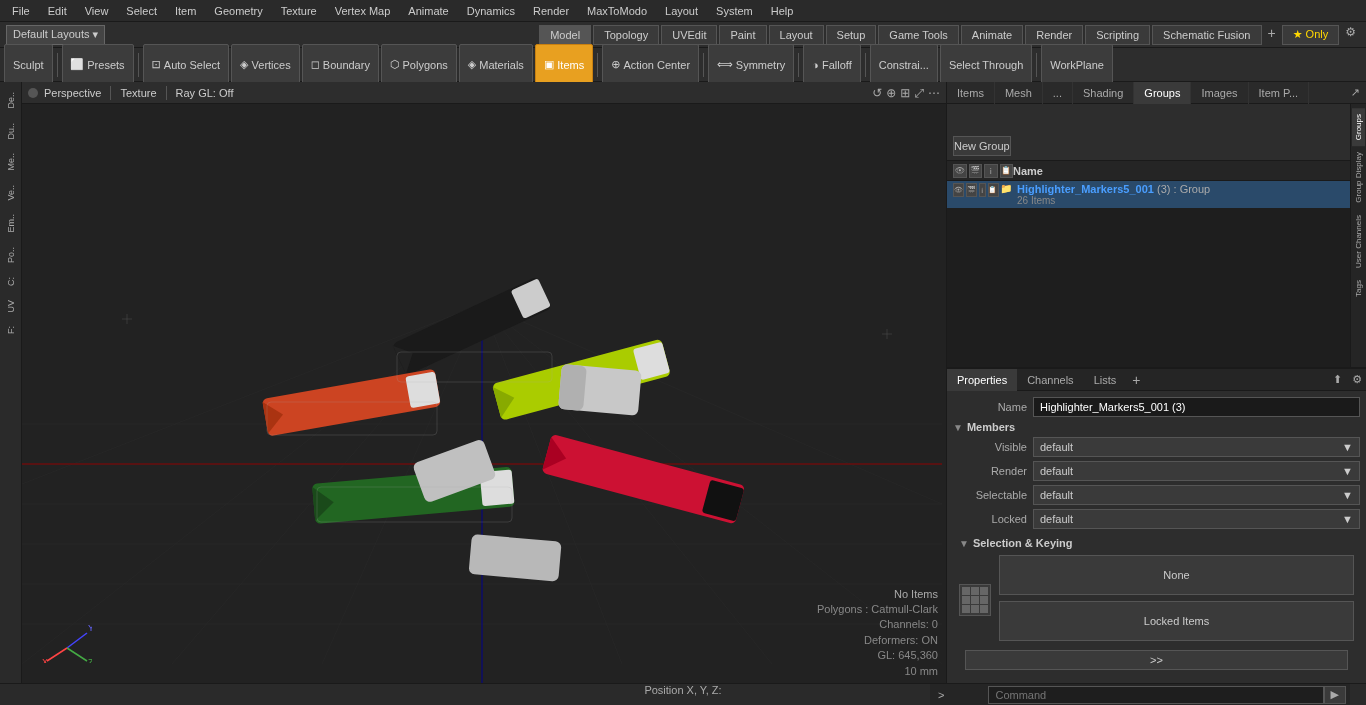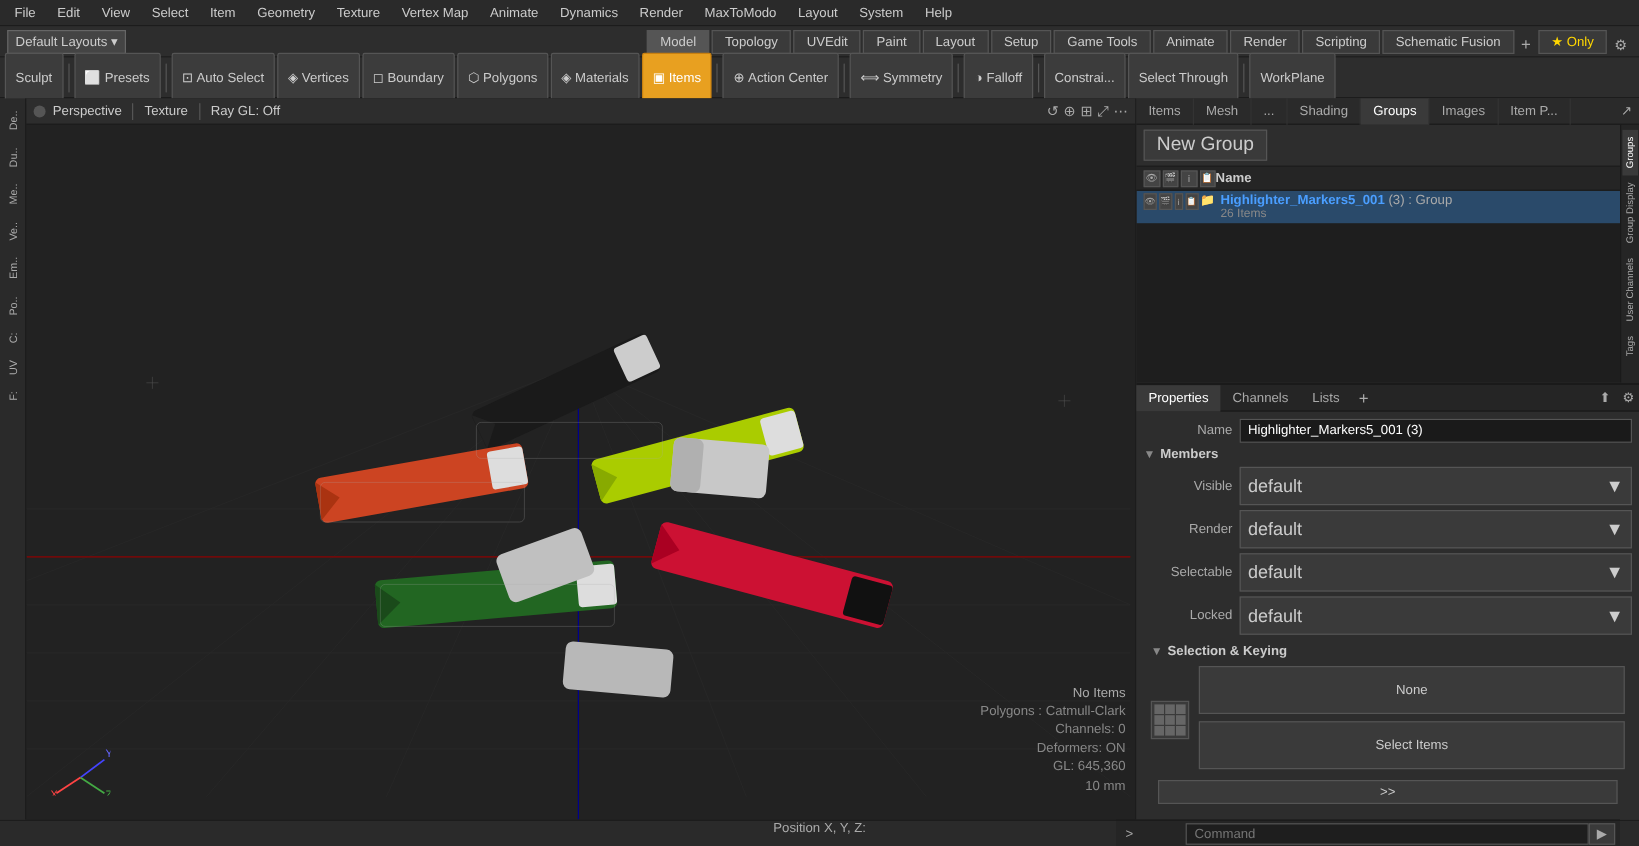--- a/index.html
+++ b/index.html
@@ -5,21 +5,21 @@
     * { box-sizing: border-box; margin: 0; padding: 0; }
     body { background: #3a3a3a; color: #ccc; font-family: Arial, sans-serif; font-size: 11px; width: 1366px; height: 705px; overflow: hidden; }
 
     
     #menu-bar { background: #2a2a2a; height: 22px; display: flex; align-items: center; padding: 0 4px; gap: 2px; border-bottom: 1px solid #1a1a1a; }
     .menu-item { padding: 2px 8px; color: #ccc; cursor: pointer; font-size: 11px; }
 
     
     #layout-bar { background: #2d2d2d; height: 26px; display: flex; align-items: center; padding: 0 6px; gap: 4px; border-bottom: 1px solid #1a1a1a; }
     .layout-dropdown { background: #444; border: 1px solid #666; color: #ccc; padding: 2px 6px; font-size: 11px; cursor: pointer; height: 20px; }
-    .layout-modes { display: flex; margin-left: auto; gap: 2px; align-items: flex-end; }
+    .layout-modes { display: flex; margin-left: auto; gap: 2px; align-items: flex-start; }
     .layout-mode-btn { background: #3a3a3a; border: 1px solid #555; color: #ccc; padding: 2px 10px; font-size: 11px; cursor: pointer; height: 20px; }
     .layout-mode-btn.active { background: #555; }
     .layout-mode-btn.star { background: #3a3a3a; color: gold; }
     .layout-mode-add { background: transparent; border: none; color: #aaa; font-size: 14px; cursor: pointer; padding: 0 4px; }
     .layout-mode-gear { color: #aaa; font-size: 12px; cursor: pointer; padding: 0 4px; }
 
     
     #toolbar { background: #2d2d2d; height: 34px; display: flex; align-items: center; padding: 0 4px; gap: 2px; border-bottom: 1px solid #1a1a1a; }
     .toolbar-btn { background: #3c3c3c; border: 1px solid #555; color: #ccc; padding: 20px 8px; font-size: 11px; cursor: pointer; height: 26px; display: flex; align-items: center; gap: 3px; border-radius: 2px; }
     .toolbar-btn.active { background: #e8a020; border-color: #c88010; color: #fff; }
@@ -37,42 +37,42 @@
     #viewport-header { background: #2d2d2d; height: 22px; display: flex; align-items: center; padding: 0 6px; gap: 6px; border-bottom: 1px solid #1a1a1a; }
     .vp-label { color: #ccc; font-size: 11px; }
     .vp-dot { width: 10px; height: 10px; background: #555; border-radius: 50%; cursor: pointer; }
     .vp-separator { width: 1px; background: #555; height: 14px; margin: 0 3px; }
     .vp-controls { margin-left: auto; display: flex; gap: 4px; align-items: center; }
     .vp-ctrl-btn { color: #aaa; font-size: 12px; cursor: pointer; }
 
     #viewport-canvas { flex: 1; position: relative; background: #242424; overflow: hidden; }
 
     
-    #viewport-status { position: absolute; bottom: 20px; right: 8px; text-align: right; color: #888; font-size: 11px; line-height: 1.4; }
+    #viewport-status { position: absolute; bottom: 4px; right: 8px; text-align: right; color: #888; font-size: 11px; line-height: 1.4; }
     #viewport-status .no-items { color: #aaa; }
 
     
     #axes { position: absolute; bottom: 20px; left: 20px; width: 50px; height: 50px; }
 
     
     #right-panel { width: 420px; background: #2d2d2d; border-left: 1px solid #1a1a1a; display: flex; flex-direction: column; }
 
     
     #panel-tabs { background: #2a2a2a; height: 22px; display: flex; align-items: center; border-bottom: 1px solid #1a1a1a; }
     .panel-tab { padding: 2px 10px; color: #aaa; cursor: pointer; font-size: 11px; height: 22px; display: flex; align-items: center; border-right: 1px solid #333; }
     .panel-tab.active { background: #3a3a3a; color: #fff; }
     .panel-expand { margin-left: auto; color: #aaa; padding: 2px 6px; cursor: pointer; }
 
     
     #groups-panel { flex: 1; display: flex; overflow: hidden; }
     #groups-main { flex: 1; display: flex; flex-direction: column; overflow: hidden; }
 
     
     #new-group-bar { background: #2d2d2d; padding: 4px 6px; border-bottom: 1px solid #1a1a1a; }
-    #new-group-btn { background: #3a3a3a; border: 1px solid #555; color: #ccc; padding: 3px 10px; font-size: 16px; cursor: pointer; }
+    #new-group-btn { background: #3a3a3a; border: 1px solid #555; color: #ccc; padding: 3px 0; font-size: 11px; cursor: pointer; margin-top: 28px; }
 
     
     #groups-list-header { background: #252525; height: 20px; display: flex; align-items: center; padding: 0 6px; border-bottom: 1px solid #1a1a1a; }
     .groups-col-icons { width: 60px; display: flex; gap: 2px; }
     .col-icon { width: 14px; height: 14px; background: #444; border: 1px solid #555; display: inline-flex; align-items: center; justify-content: center; font-size: 8px; color: #aaa; cursor: pointer; }
     .groups-col-name { flex: 1; color: #ccc; font-size: 11px; font-weight: bold; }
 
     
     #groups-list { flex: 1; background: #1e1e1e; overflow-y: auto; }
     .group-row { padding: 2px 6px; display: flex; align-items: flex-start; gap: 4px; cursor: pointer; }
@@ -96,21 +96,21 @@
     .prop-tab.active { background: #3a3a3a; color: #fff; }
     .prop-tab-add { color: #aaa; padding: 2px 6px; cursor: pointer; font-size: 14px; }
     .prop-panel-expand { margin-left: auto; display: flex; gap: 2px; }
     .prop-panel-btn { color: #aaa; padding: 2px 4px; cursor: pointer; font-size: 11px; }
 
     
     #properties-content { padding: 6px; }
     .prop-row { display: flex; align-items: center; margin-bottom: 4px; }
     .prop-label { width: 80px; text-align: right; color: #aaa; font-size: 11px; padding-right: 6px; }
     .prop-input { flex: 1; background: #1a1a1a; border: 1px solid #555; color: #fff; padding: 2px 6px; font-size: 11px; height: 20px; }
-    .prop-dropdown { flex: 1; background: #3a3a3a; border: 1px solid #555; color: #ccc; padding: 2px 6px; font-size: 15px; height: 32px; display: flex; align-items: center; justify-content: space-between; cursor: pointer; }
+    .prop-dropdown { flex: 1; background: #3a3a3a; border: 1px solid #555; color: #ccc; padding: 2px 6px; font-size: 11px; height: 20px; display: flex; align-items: center; justify-content: space-between; cursor: pointer; }
     .prop-section-header { color: #ccc; font-size: 11px; font-weight: bold; margin-bottom: 4px; display: flex; align-items: center; gap: 4px; cursor: pointer; }
     .prop-section-arrow { color: #888; font-size: 10px; }
 
     
     #sel-keying { padding: 4px 6px; }
     .sel-key-header { color: #ccc; font-size: 11px; font-weight: bold; margin-bottom: 6px; display: flex; align-items: center; gap: 4px; cursor: pointer; }
     .sel-btn { background: #3a3a3a; border: 1px solid #555; color: #ccc; padding: 3px 0; font-size: 11px; cursor: pointer; width: 100%; height: 40px; display: flex; align-items: center; justify-content: center; margin-bottom: 3px; }
     .sel-btn.disabled { color: #666; background: #2a2a2a; border-color: #444; cursor: default; }
     .sel-none-box { width: 32px; height: 32px; background: #3a3a3a; border: 1px solid #555; display: flex; align-items: center; justify-content: center; margin-right: 8px; }
     .sel-none-grid { display: grid; grid-template-columns: repeat(3, 8px); gap: 1px; }
@@ -497,21 +497,21 @@
                 <div class="sel-none-dot"></div>
                 <div class="sel-none-dot"></div>
                 <div class="sel-none-dot"></div>
                 <div class="sel-none-dot"></div>
                 <div class="sel-none-dot"></div>
                 <div class="sel-none-dot"></div>
               </div>
             </div>
             <div style="flex:1; display:flex; flex-direction:column; gap:3px;">
               <button class="sel-btn">None</button>
-              <button class="sel-btn">Select Items</button>
+              <button class="sel-btn">Locked Items</button>
             </div>
           </div>
 
           <div id="bottom-arrow-btn">
             <span>&gt;&gt;</span>
           </div>
         </div>
       </div>
     </div>
 

